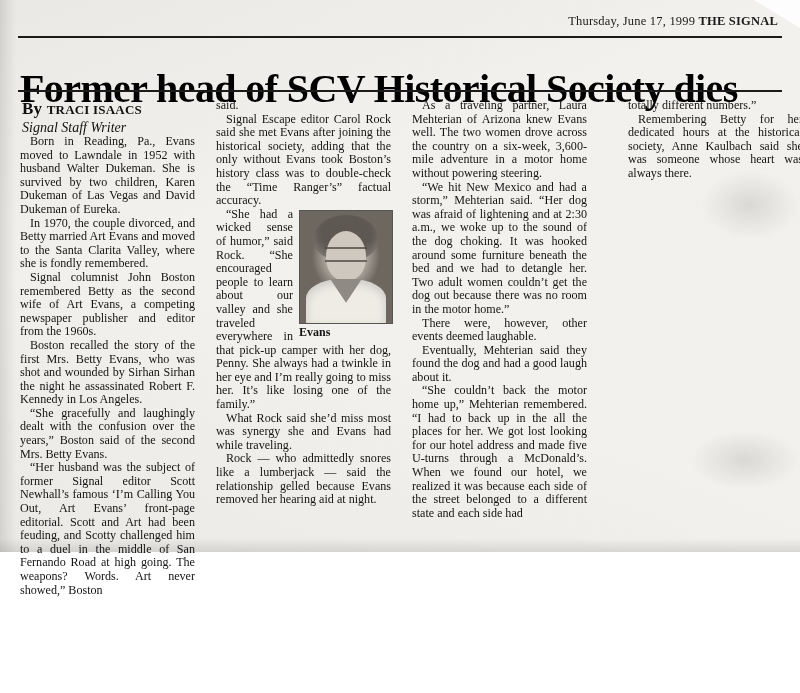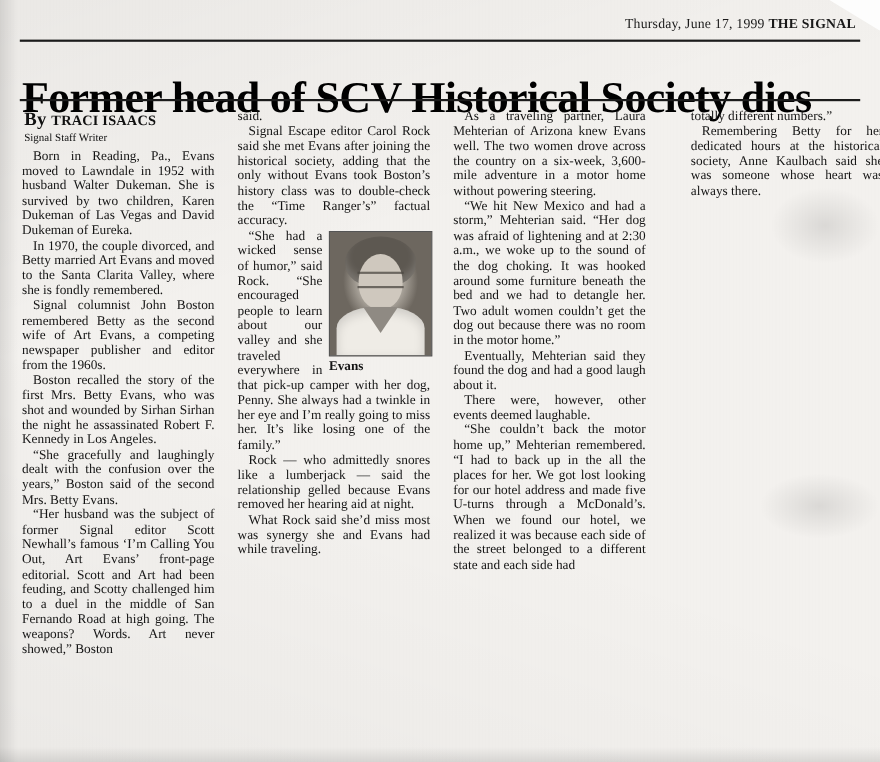--- a/index.html
+++ b/index.html
@@ -11,21 +11,21 @@
     width: 800px;
     height: 693px;
     font-family: "Liberation Serif", serif;
     color: #111;
     position: relative;
     overflow: hidden;
   }
   .page {
     position: relative;
     width: 800px;
-    height: 693px;
+    height: 552px;
     background: #f3f1ee;
     background-image:
       linear-gradient(160deg, rgba(0,0,0,0.035) 0%, rgba(0,0,0,0) 35%),
       linear-gradient(20deg, rgba(0,0,0,0.03) 0%, rgba(0,0,0,0) 40%);
     padding: 0;
     box-sizing: border-box;
   }
   .scan-noise {
     position: absolute;
     inset: 0;
@@ -86,21 +86,22 @@
     font-family: "Liberation Serif", serif;
     font-weight: bold;
     font-size: 13px;
     letter-spacing: 0.2px;
   }
   .byline .author .small-caps {
     font-size: 17px;
   }
   .byline .affil {
     font-family: "Liberation Serif", serif;
-    font-size: 10px;
+    font-style: italic;
+    font-size: 14px;
     margin-top: 1px;
   }
   .columns {
     position: absolute;
     left: 20px;
     top: 99px;
     width: 762px;
     height: 580px;
   }
   .col {
@@ -266,29 +267,29 @@
         <div class="photo">
           <div class="hair"></div>
           <div class="face"></div>
           <div class="glasses"></div>
           <div class="body"></div>
           <div class="collar"></div>
         </div>
         <div class="photo-caption">Evans</div>
       </div>
       <p>“She had a wicked sense of humor,” said Rock. “She encouraged people to learn about our valley and she traveled everywhere in that pick-up camper with her dog, Penny. She always had a twinkle in her eye and I’m really going to miss her. It’s like losing one of the family.”</p>
+      <p>What Rock said she’d miss most was synergy she and Evans had while traveling.</p>
       <p>Rock — who admittedly snores like a lumberjack — said the relationship gelled because Evans removed her hearing aid at night.</p>
-      <p>What Rock said she’d miss most was synergy she and Evans had while traveling.</p>
     </div>
 
     <div class="col" id="col3">
       <p>As a traveling partner, Laura Mehterian of Arizona knew Evans well. The two women drove across the country on a six-week, 3,600-mile adventure in a motor home without powering steering.</p>
       <p>“We hit New Mexico and had a storm,” Mehterian said. “Her dog was afraid of lightening and at 2:30 a.m., we woke up to the sound of the dog choking. It was hooked around some furniture beneath the bed and we had to detangle her. Two adult women couldn’t get the dog out because there was no room in the motor home.”</p>
+      <p>There were, however, other events deemed laughable.</p>
       <p>Eventually, Mehterian said they found the dog and had a good laugh about it.</p>
-      <p>There were, however, other events deemed laughable.</p>
       <p>“She couldn’t back the motor home up,” Mehterian remembered. “I had to back up in the all the places for her. We got lost looking for our hotel address and made five U-turns through a McDonald’s. When we found our hotel, we realized it was because each side of the street belonged to a different state and each side had</p>
     </div>
 
     <div class="col" id="col4">
       <p class="no-indent">totally different numbers.”</p>
       <p>Remembering Betty for her dedicated hours at the historical society, Anne Kaulbach said she was someone whose heart was always there.</p>
     </div>
 
   </div>
 </div>

